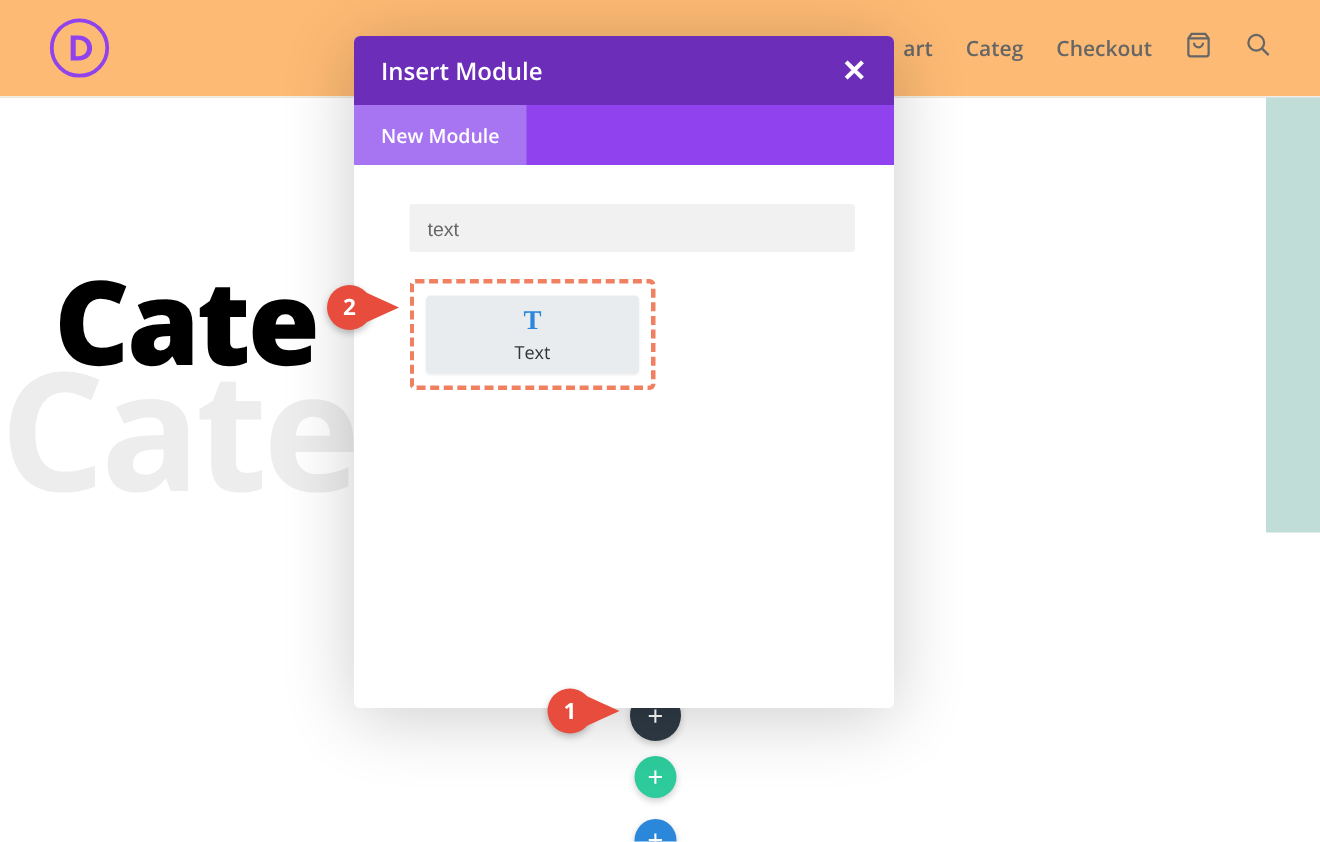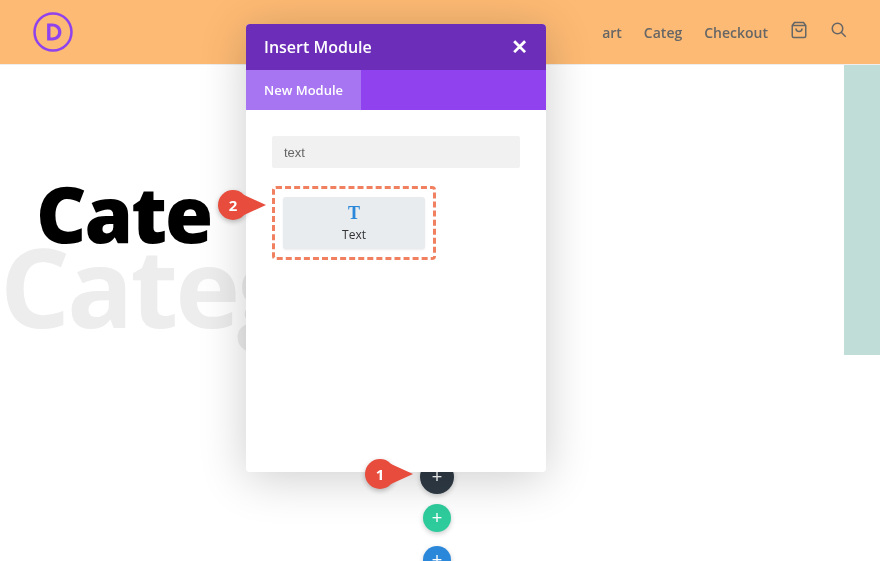--- a/index.html
+++ b/index.html
@@ -15,28 +15,28 @@
     .cart-icon { color: #666; }
     .search-icon { color: #666; }
 
     
     .bg-content { position: absolute; top: 65px; left: 0; right: 0; bottom: 0; }
     .bg-title { position: absolute; top: 95px; left: 36px; font-size: 78px; font-weight: 800; color: #000; letter-spacing: -2px; }
     .bg-title-ghost { position: absolute; top: 145px; left: 0; font-size: 110px; font-weight: 700; color: #ededed; letter-spacing: -3px; z-index: -1; }
     .side-block { position: absolute; top: 0px; right: 0; width: 36px; height: 290px; background: #c1ddd8; }
 
     
-    .modal { position: absolute; top: 24px; left: 246px; width: 300px; height: 448px; background: #fff; border-radius: 4px; box-shadow: 0 6px 48px rgba(0,0,0,0.2); display: flex; flex-direction: column; overflow: hidden; z-index: 20; }
+    .modal { position: absolute; top: 24px; left: 236px; width: 360px; height: 448px; background: #fff; border-radius: 4px; box-shadow: 0 6px 48px rgba(0,0,0,0.2); display: flex; flex-direction: column; overflow: hidden; z-index: 20; }
     .modal-header { background: #6c2eb9; height: 46px; display: flex; align-items: center; justify-content: space-between; padding: 0 18px; }
     .modal-title { color: #fff; font-size: 16px; font-weight: 600; }
     .modal-close { color: #fff; font-size: 20px; cursor: pointer; background: none; border: none; font-weight: bold; }
     .modal-tabs { display: flex; background: #8f42ed; height: 40px; }
     .tab { flex: 0 0 auto; padding: 0 18px; display: flex; align-items: center; color: #fff; font-size: 13px; font-weight: 600; cursor: pointer; }
     .tab.active { background: #a775f2; }
-    .modal-body { padding: 26px 26px 0 26px; flex: 1; background: #fff; }
+    .modal-body { padding: 26px 26px 0 26px; flex: 1; background: #fff; margin-left: 11px; }
     .search-input { width: 100%; height: 32px; background: #f1f1f1; border: none; padding: 0 12px; font-size: 13px; color: #666; outline: none; border-radius: 2px; }
     .module-grid { margin-top: 18px; }
     .module-frame { border: 3px dashed #f08060; padding: 8px; border-radius: 4px; display: inline-block; }
     .module-card { width: 142px; height: 52px; background: #e8ecef; border-radius: 3px; display: flex; flex-direction: column; align-items: center; justify-content: center; cursor: pointer; box-shadow: 0 1px 2px rgba(0,0,0,0.08); }
     .module-icon { color: #2b87da; font-size: 18px; font-weight: bold; font-family: Georgia, serif; margin-bottom: 2px; }
     .module-label { color: #333; font-size: 12px; }
 
     
     .add-btn { position: absolute; left: 423px; width: 28px; height: 28px; border-radius: 50%; display: flex; align-items: center; justify-content: center; color: #fff; font-size: 18px; cursor: pointer; border: none; box-shadow: 0 2px 5px rgba(0,0,0,0.2); }
     .add-btn-1 { top: 460px; background: #2e3a45; width: 34px; height: 34px; left: 420px; }

